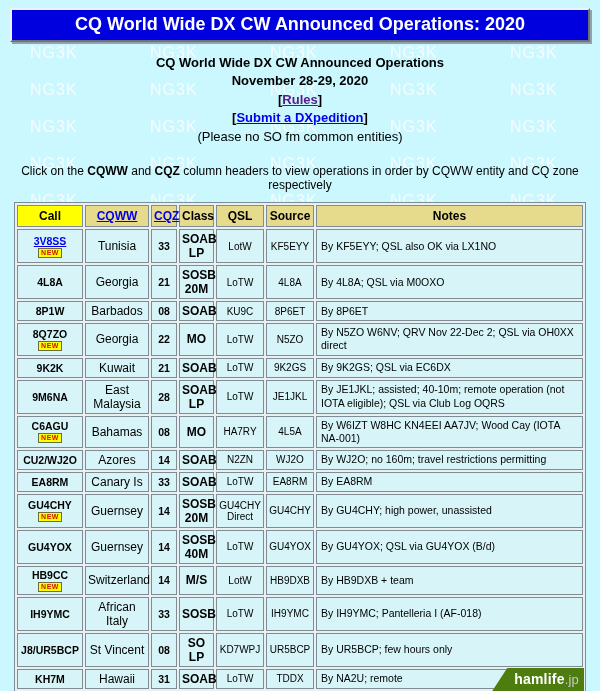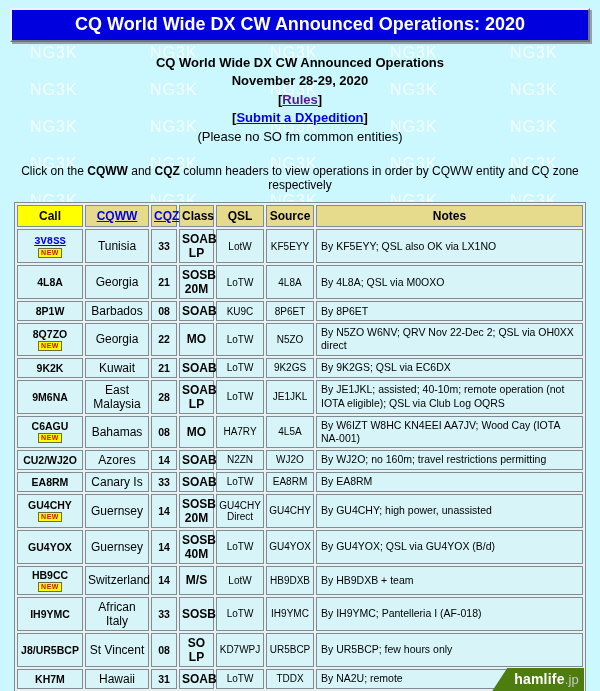--- a/index.html
+++ b/index.html
@@ -26,21 +26,21 @@
   .instruction b{font-weight:bold;}
   table.ops{margin:10px auto 0 auto;width:572px;table-layout:fixed;border-spacing:2px;
     background:var(--grid-bg);border:1px solid var(--border);}
   .ops th,.ops td{border:1px solid var(--border);background:var(--cell-bg);
     padding:2px;text-align:center;vertical-align:middle;color:#000;}
   .ops th{background:var(--header-tan);font-size:12px;font-weight:bold;padding:3px 2px;}
   .ops th.yellow{background:var(--header-yellow);}
   .ops th a{color:var(--link-blue);text-decoration:underline;cursor:pointer;}
   .w-call{width:66px}.w-entity{width:64px}.w-cqz{width:26px}.w-class{width:35px}.w-qsl{width:48px}.w-source{width:48px}
   td.c-call{font-weight:bold;font-size:10.5px;}
-  td.c-call a{color:var(--link-blue);text-decoration:underline;cursor:pointer;font-family:Liberation Mono, monospace;}
+  td.c-call a{color:var(--link-blue);text-decoration:underline;cursor:pointer;}
   td.c-entity{font-weight:normal;font-size:12px;white-space:pre-line;}
   td.c-cqz{font-weight:bold;font-size:10.5px;}
   td.c-class{font-weight:bold;font-size:12px;white-space:pre-line;}
   td.c-qsl{font-size:10px;white-space:pre-line;}
   td.c-source{font-size:10px;}
   td.c-notes{text-align:left;font-size:10.5px;padding:2px 4px;white-space:pre-line;line-height:1.25;}
   .new-badge{display:inline-block;background:var(--new-badge-bg);color:var(--new-badge-text);
     border:1px solid #6d6d3c;font-size:7px;font-weight:bold;line-height:8px;padding:0 2px;
     letter-spacing:.5px;margin-top:1px;}
   .badge-row{line-height:9px;}

